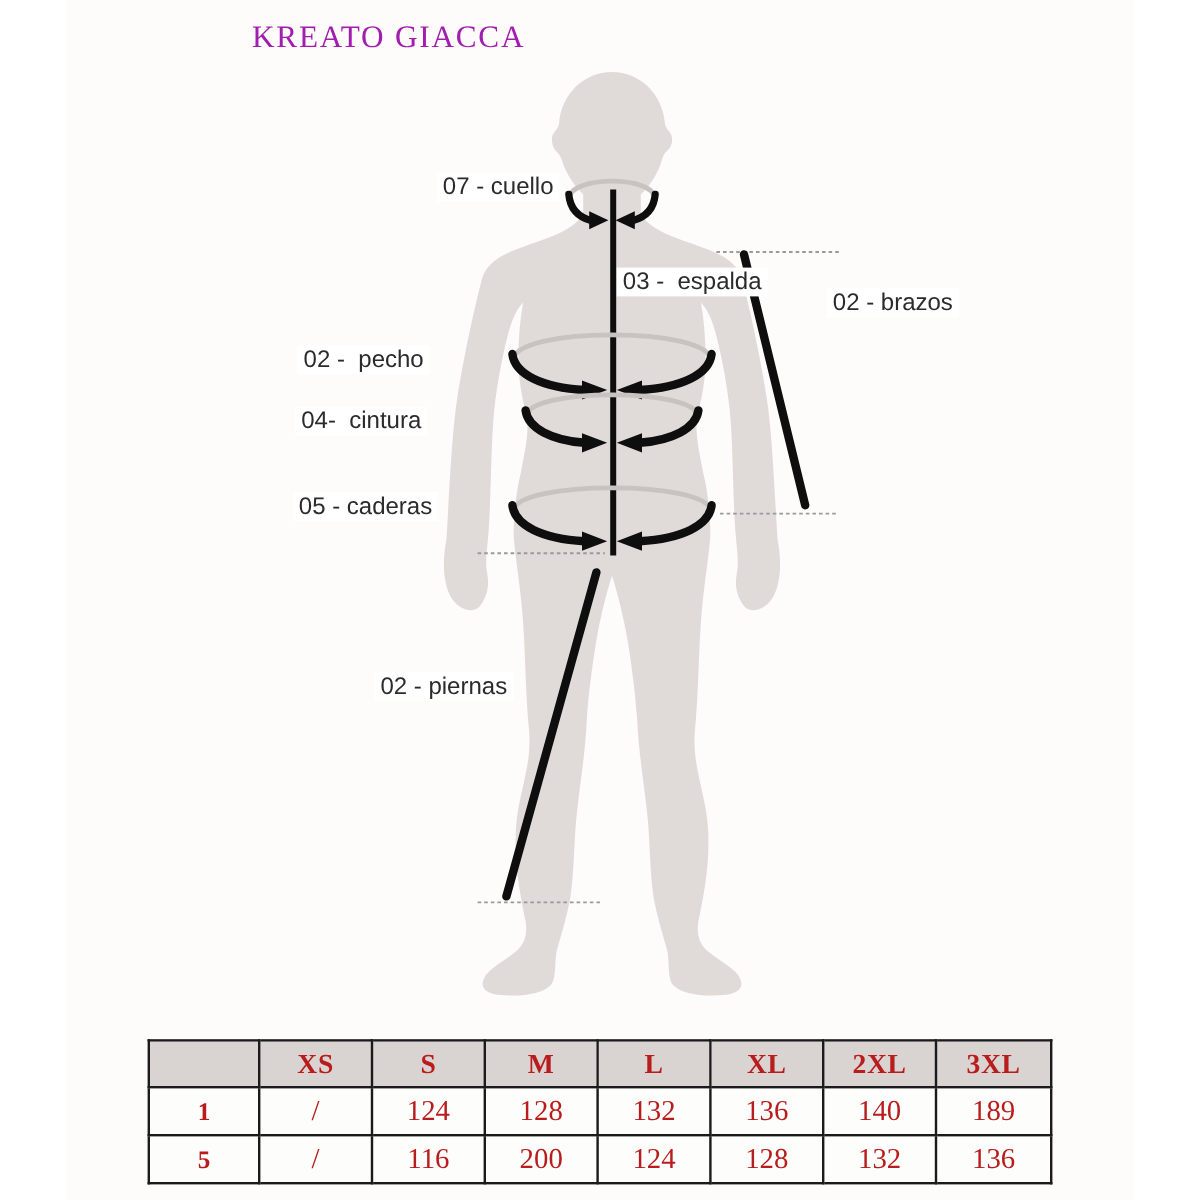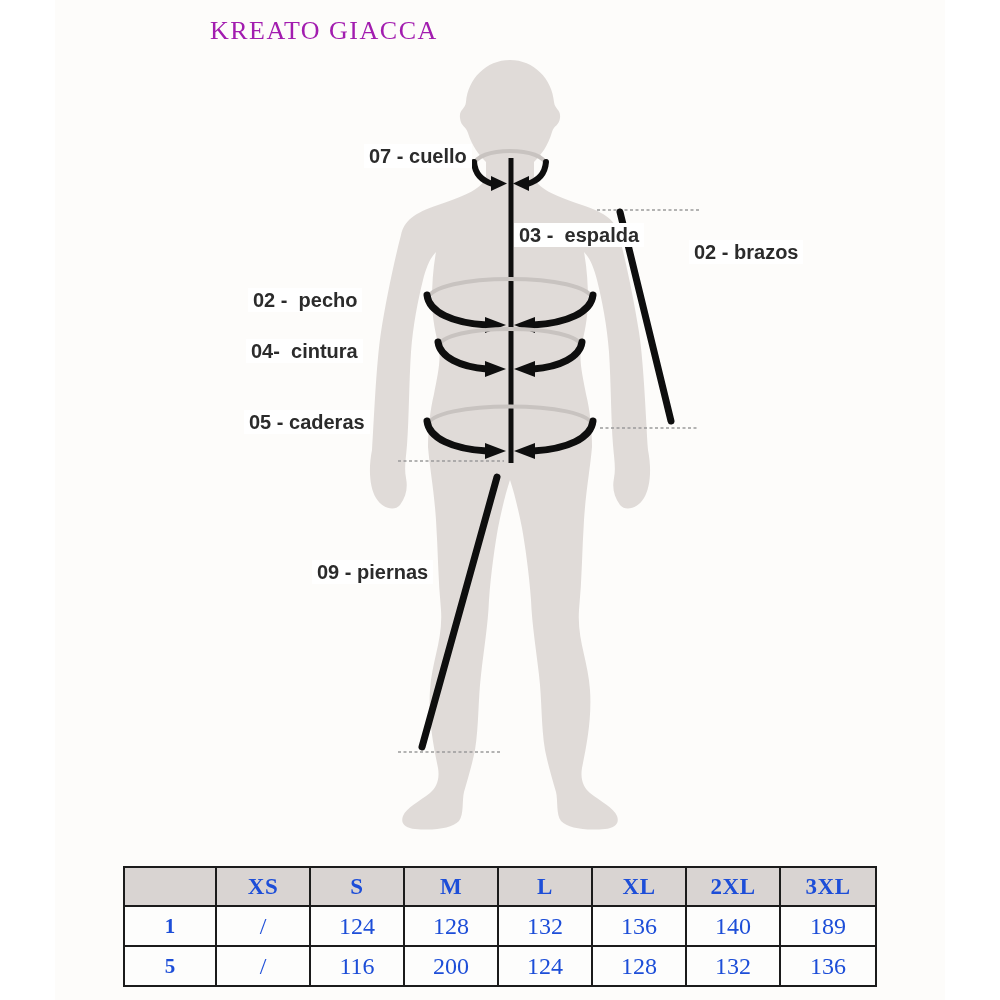--- a/index.html
+++ b/index.html
@@ -17,37 +17,37 @@
   .page-title{
     position:absolute;left:210px;top:16px;
     font-family:"Liberation Serif",serif;
     font-size:26px;letter-spacing:1.5px;color:#a21caf;
     white-space:pre;
   }
   .figure-svg{position:absolute;left:0;top:0;width:1000px;height:1000px;}
   .mlabel{
     position:absolute;
     font-family:"Liberation Sans",sans-serif;
-    font-weight:700;font-size:20px;color:#2b2b2b;
+    font-weight:400;font-size:20px;color:#2b2b2b;
     background:#ffffff;padding:1px 5px;
     white-space:pre;line-height:22px;
   }
   .lbl-cuello {left:364px;top:144px;}
   .lbl-espalda{left:466px;top:223px;margin-left:48px;}
   .lbl-brazos {left:648px;top:240px;margin-left:41px;}
   .lbl-pecho  {left:248px;top:288px;}
   .lbl-cintura{left:246px;top:339px;}
   .lbl-caderas{left:244px;top:410px;}
   .lbl-piernas{left:312px;top:560px;}
   .size-table-wrap{
     position:absolute;left:123px;top:866px;width:754px;
   }
   table.size-table{
     border-collapse:collapse;table-layout:fixed;width:752px;
-    font-family:"Liberation Serif",serif;color:#1d4ed8;
+    font-family:"Liberation Serif",serif;color:#b91c1c;
   }
   table.size-table th, table.size-table td{
     border:2px solid #1b1b1b;text-align:center;vertical-align:middle;
     overflow:hidden;
   }
   table.size-table th{
     background:#d9d4d2;height:35px;font-size:23px;font-weight:bold;
     letter-spacing:0.5px;
   }
   table.size-table td{
@@ -181,21 +181,21 @@
     <polygon points="535,443 535,459 514,451" fill="#0e0e0e"></polygon>
   </g>
 </svg>
 
 <div class="mlabel lbl-cuello">07 - cuello</div>
 <div class="mlabel lbl-espalda">03 -  espalda</div>
 <div class="mlabel lbl-brazos">02 - brazos</div>
 <div class="mlabel lbl-pecho">02 -  pecho</div>
 <div class="mlabel lbl-cintura">04-  cintura</div>
 <div class="mlabel lbl-caderas">05 - caderas</div>
-<div class="mlabel lbl-piernas">09 - piernas</div>
+<div class="mlabel lbl-piernas">02 - piernas</div>
 
 <div class="size-table-wrap">
   <table class="size-table">
     <colgroup>
       <col style="width:92px">
       <col style="width:94px">
         <col style="width:94px">
         <col style="width:94px">
       <col style="width:94px">
         <col style="width:94px">

